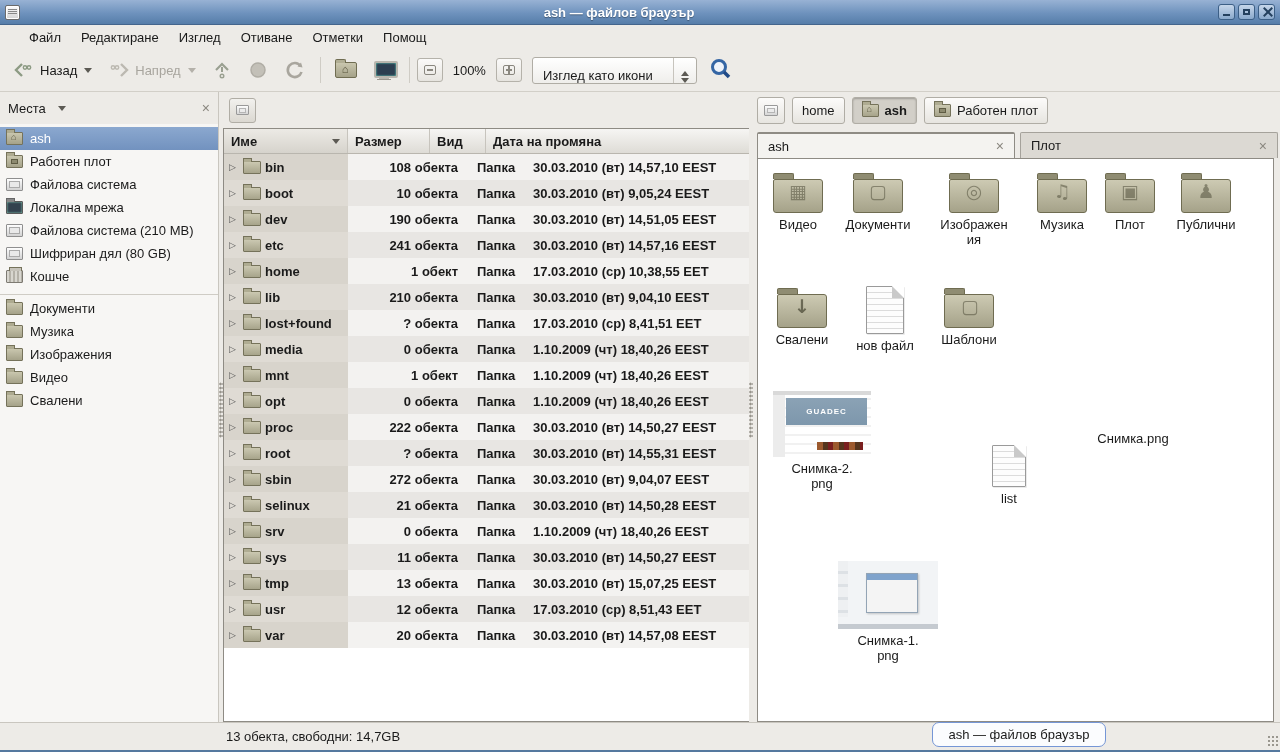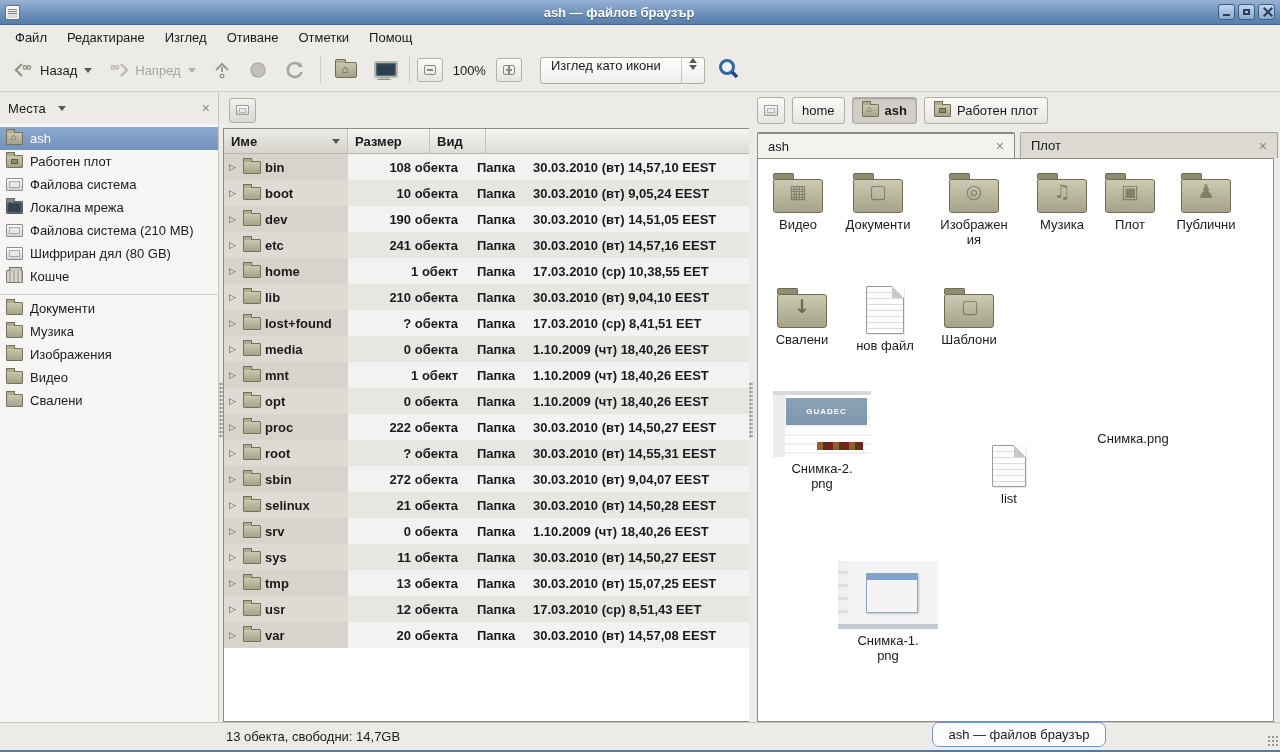--- a/index.html
+++ b/index.html
@@ -26,21 +26,21 @@
     background:linear-gradient(#c6d6ea,#8aa9cc);position:relative;cursor:default;}
   .win-btn i{position:absolute;left:4px;right:4px;border:0;}
   .wb-min i{bottom:3px;height:2px;background:#24405e;}
   .wb-max i{top:4px;bottom:4px;border:2px solid #24405e;}
   .wb-close i{top:2px;bottom:2px;left:3px;right:3px;}
   .wb-close i::before,.wb-close i::after{content:"";position:absolute;left:50%;top:-1px;bottom:-1px;
     width:2px;background:#24405e;}
   .wb-close i::before{transform:rotate(45deg);} .wb-close i::after{transform:rotate(-45deg);}
 
   
-  .menubar{height:24px;display:flex;align-items:center;padding:0 6px;gap:2px;background:#edebe7;}
+  .menubar{height:24px;display:flex;align-items:center;padding:0 20px;gap:2px;background:#edebe7;}
   .menu-item{padding:3px 9px;border-radius:2px;}
 
   
   .toolbar{height:43px;display:flex;align-items:center;padding:0 6px;gap:2px;
     background:#edebe7;border-bottom:1px solid #d2cfc8;}
   .tbtn{display:flex;align-items:center;gap:5px;padding:5px 6px;border-radius:3px;border:1px solid transparent;}
   .tbtn svg{display:block;}
   .tb-label{padding-top:1px;}
   .disabled .tb-label{color:#a8a59e;}
   .chev{width:0;height:0;border-left:4px solid transparent;border-right:4px solid transparent;
@@ -57,22 +57,22 @@
     background:#2c3e50;border:2px solid #b9b6ae;border-radius:2px;
     box-shadow:inset 0 0 2px #7fd;}
   .mini-computer::after{content:"";position:absolute;left:6px;bottom:0;width:10px;height:3px;
     background:#b9b6ae;box-shadow:-3px 2px 0 -1px #9a978f,3px 2px 0 -1px #9a978f;}
   .zoombtn{width:26px;height:24px;border:1px solid #b5b2aa;border-radius:3px;
     background:linear-gradient(#fbfaf9,#e6e4df);display:flex;align-items:center;justify-content:center;}
   .zoombtn .zbox{width:12px;height:10px;border:1px solid #8a877f;border-radius:2px;position:relative;}
   .zbox::before{content:"";position:absolute;left:2px;right:2px;top:3px;height:2px;background:#8a877f;}
   .zbox.plus::after{content:"";position:absolute;top:0px;bottom:0px;left:4px;width:2px;background:#8a877f;}
   .zoom-label{padding:0 8px;}
-  .combo{display:flex;align-items:flex-start;height:27px;border:1px solid #b0ada5;border-radius:3px;
-    background:linear-gradient(#fff,#efeeeb);margin-left:16px;}
+  .combo{display:flex;align-items:flex-end;height:27px;border:1px solid #b0ada5;border-radius:3px;
+    background:linear-gradient(#fff,#efeeeb);margin-left:8px;}
   .combo-text{padding:0 10px;min-width:140px;}
   .combo-div{width:1px;align-self:stretch;background:#c7c4bd;}
   .spin{display:flex;flex-direction:column;gap:2px;padding:0 7px;}
   .spin i{width:0;height:0;border-left:4px solid transparent;border-right:4px solid transparent;}
   .spin .up{border-bottom:5px solid #5c5a54;} .spin .dn{border-top:5px solid #5c5a54;}
   .search-ic{margin-left:10px;}
 
   
   .main{display:flex;height:630px;}
   .vsplit{width:4px;background:#edebe7;position:relative;}
@@ -442,20 +442,23 @@
         <span class="th th-name">
           <span>Име</span>
           <span class="sort-arrow"></span>
         </span>
         <span class="th th-size">
           <span>Размер</span>
         </span>
         <span class="th th-type">
           <span>Вид</span>
         </span>
+        <span class="th th-date">
+          <span>Дата на промяна</span>
+        </span>
       </div>
       <div class="tree-rows">
 
           <div class="trow">
             <span class="c-name">
               <span class="exp">▷</span>
               <span class="tr-folder"></span>
               <span>bin</span>
             </span>
             <span class="c-size">108 обекта</span>

